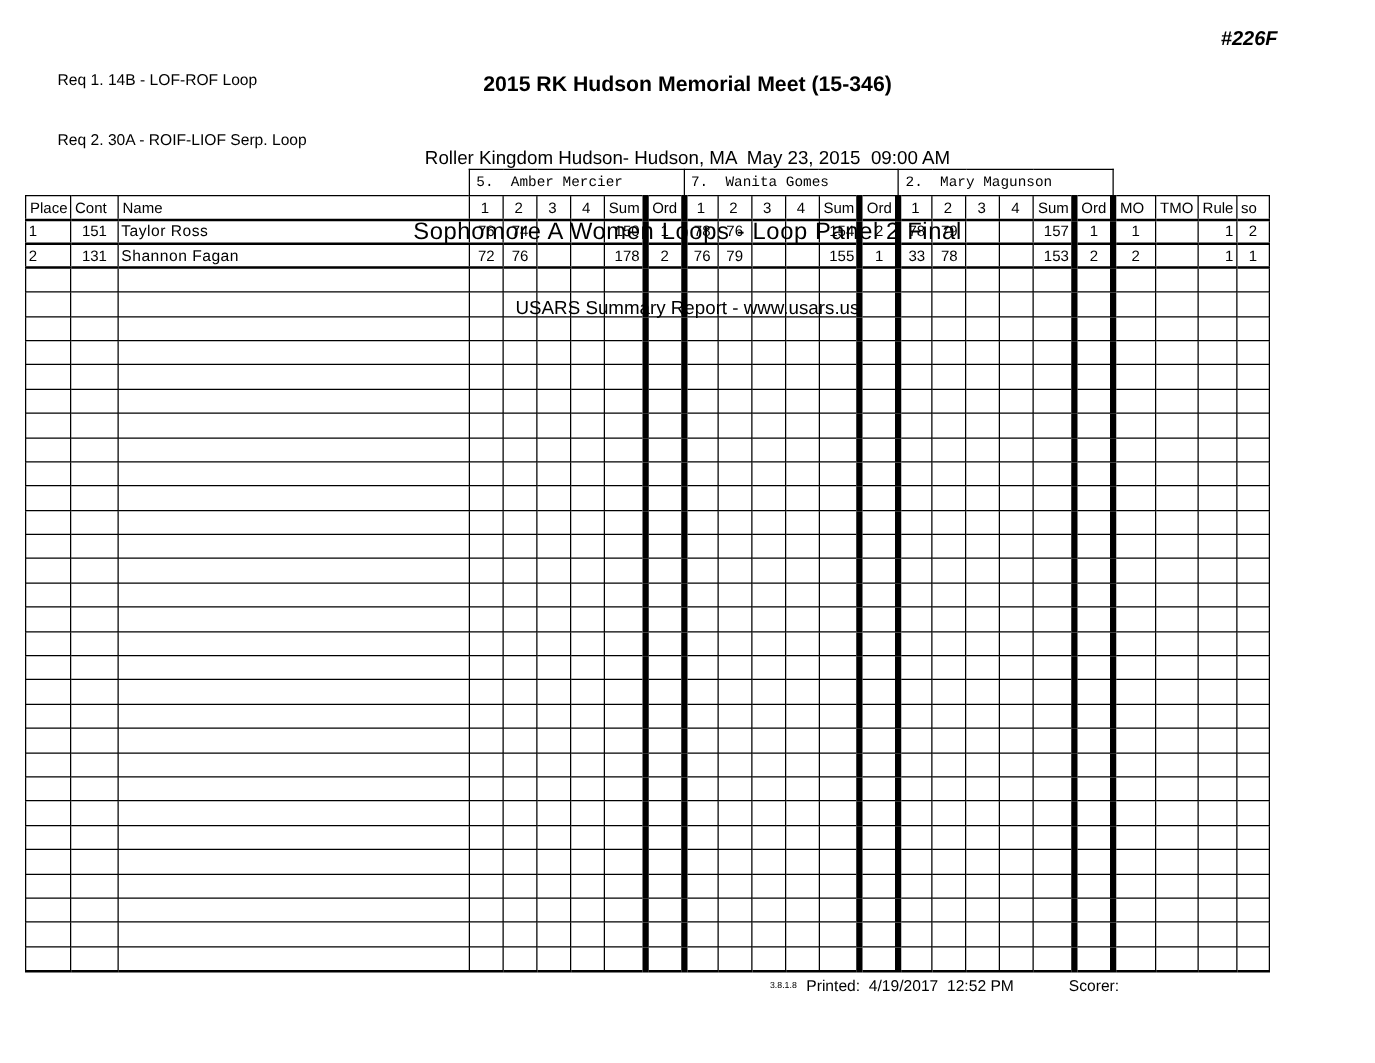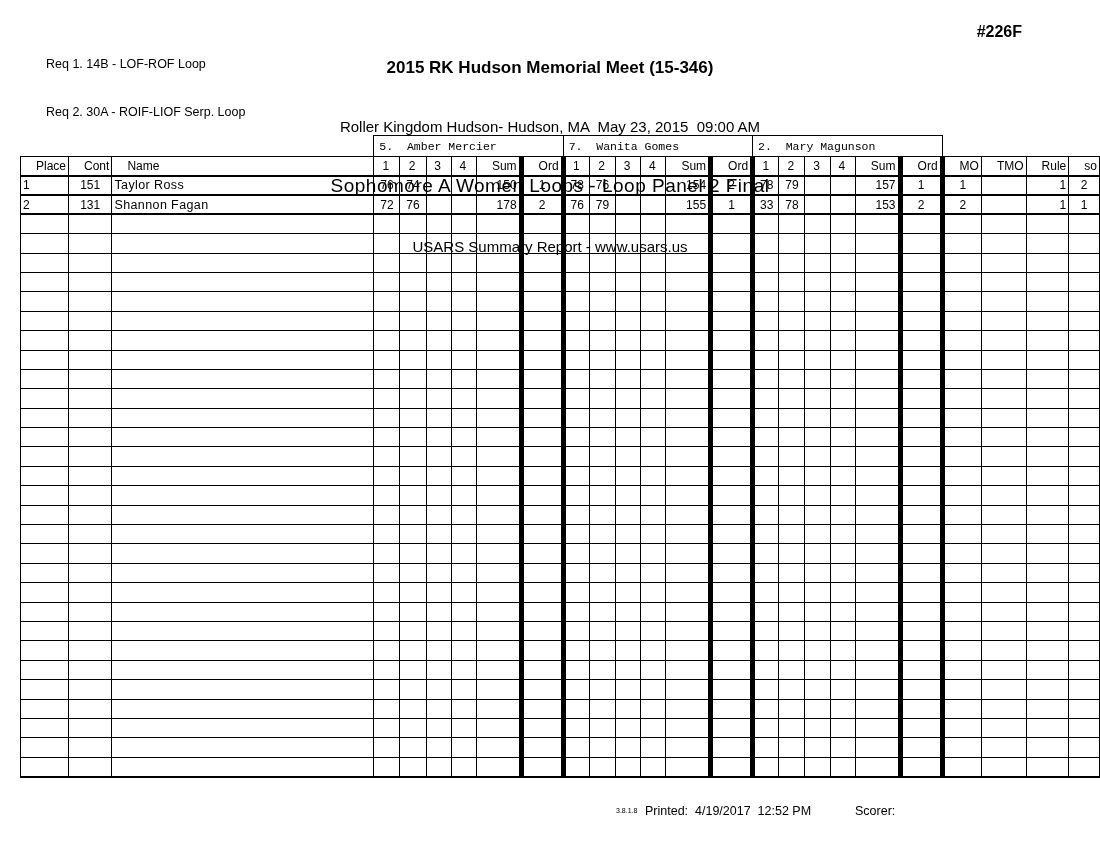--- a/index.html
+++ b/index.html
@@ -21,63 +21,63 @@
   .title-block {
     position: absolute; left: 0; right: 0; top: 22px;
     text-align: center; white-space: pre;
   }
   .meet-title  { font-size: 17px; font-weight: bold; margin-bottom: 4px; }
   .venue-line  { font-size: 15px; margin-bottom: 4px; }
   .event-title { font-size: 19px; font-weight: normal; letter-spacing: .5px; margin-bottom: 5px; }
   .report-line { font-size: 15px; }
   .doc-number {
     position: absolute; right: 78px; top: 23px;
-    font-size: 16px; font-weight: bold;
+    font-size: 16px; font-weight: bold; font-style: italic;
   }
 
   
   table.results {
     position: absolute; left: 20px; top: 135px;
     border-collapse: collapse; table-layout: fixed;
     font-size: 12px;
   }
   table.results td, table.results th {
     border: 1px solid #000;
     padding: 0 2px;
     overflow: hidden; white-space: pre;
     font-weight: normal;
     height: 19px;
   }
   tr.judge-row { height: 21px; }
   tr.judge-row .nb { border: none; }
   tr.judge-row .judge-name {
     font-size: 11.5px; text-align: left; padding-left: 5px; font-family: Liberation Mono, monospace;
   }
-  tr.colhead-row th { border-bottom: 2px solid #000; text-align: left; padding-left: 15px; }
+  tr.colhead-row th { border-bottom: 2px solid #000; text-align: left; padding-left: 3px; }
   tr.colhead-row th.center { text-align: center; padding-left: 0; }
   tbody tr { height: 19.4px; }
   tbody tr.filled td { border-bottom-width: 2px; }
   tbody tr:last-child td { border-bottom-width: 2px; }
 
   
   .cp  { text-align: left;  padding-left: 7px; }
   .cc  { text-align: center; }
   .cn  { text-align: left;  padding-left: 8px; }
   .cs  { text-align: center; }
   .cm  { text-align: right; padding-right: 3px; }
   .co  { text-align: center; border-left: 5px solid #000 !important; border-right: 5px solid #000 !important; }
   .cmo { text-align: center; }
   .ctmo{ text-align: center; }
   .crule{ text-align: right; padding-right: 6px; }
   .cso { text-align: center; }
   .b   { font-weight: bold; }
   .cn.b { font-size: 12.5px; letter-spacing: .4px; }
 
   
-  .footer { position: absolute; left: 0; top: 803px; width: 958px; height: 20px; }
+  .footer { position: absolute; left: 0; top: 781px; width: 958px; height: 20px; }
   .version { position: absolute; left: 616px; top: 4px; font-size: 7px; }
   .printed { position: absolute; left: 645px; top: 1px; font-size: 12.5px; white-space: pre; }
   .scorer  { position: absolute; left: 855px; top: 1px; font-size: 12.5px; }
 </style>
 </head>
 <body>
 
 <div class="page">
 
   <div class="req-block">

